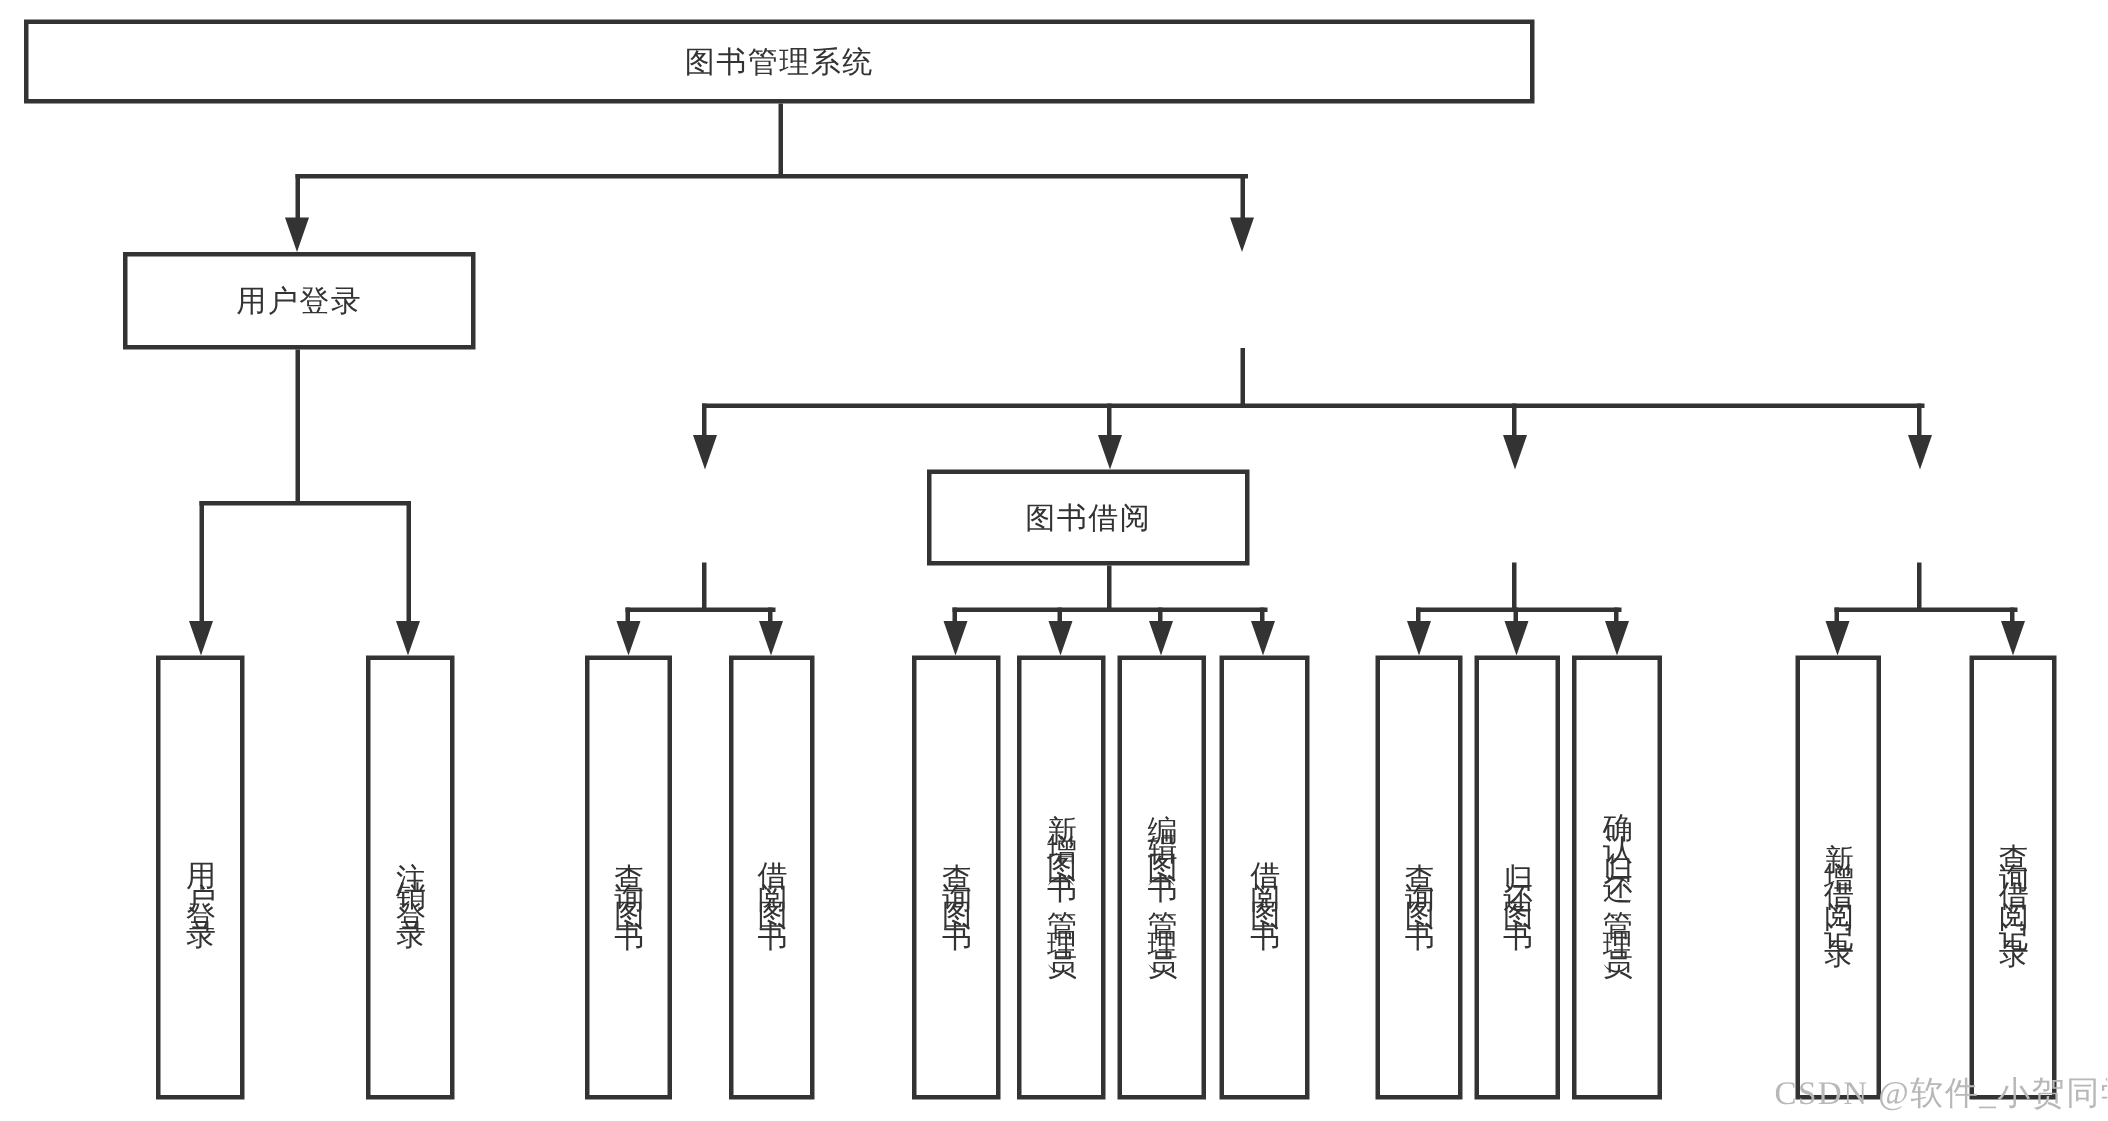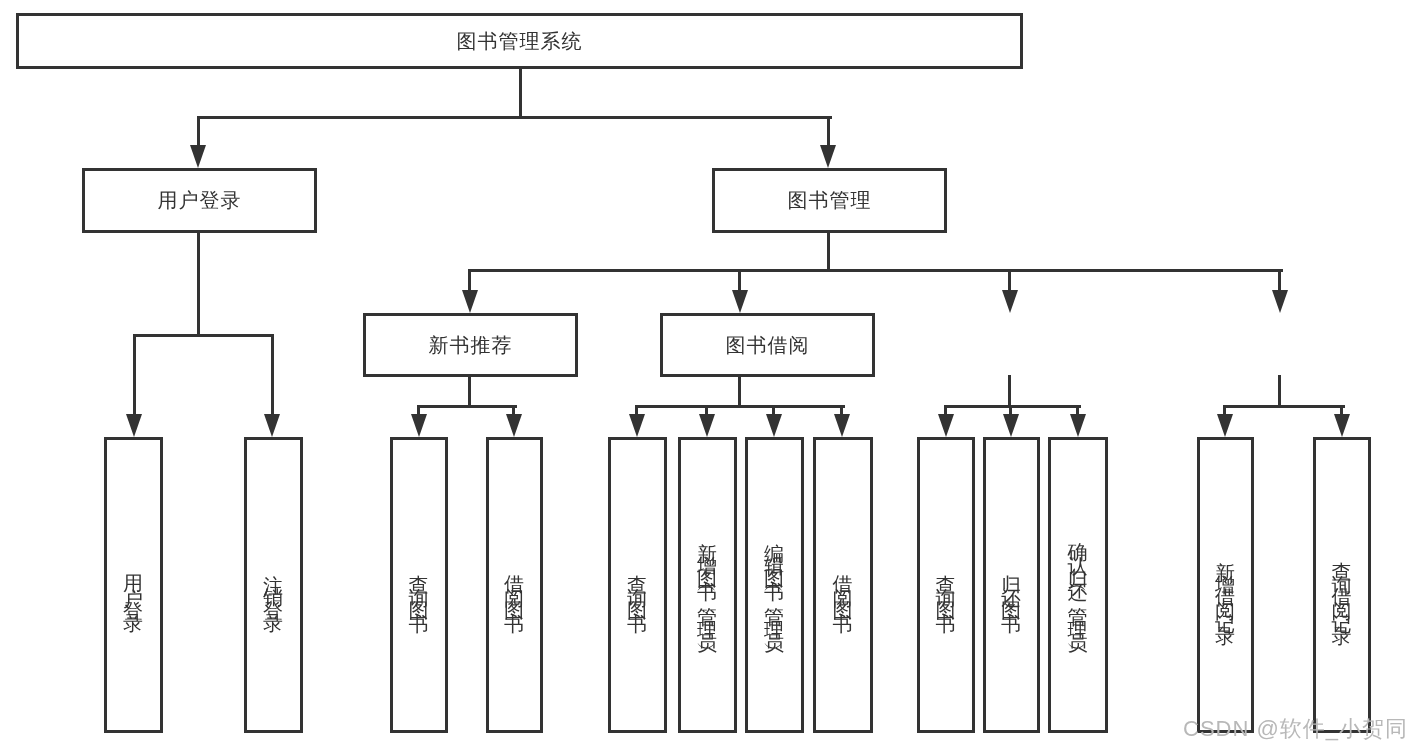--- a/index.html
+++ b/index.html
@@ -2,21 +2,21 @@
 <html><head>
 <meta charset="utf-8">
 <style>
   html, body { margin: 0; padding: 0; background: #ffffff; }
   .canvas {
     position: relative;
     width: 1405px;
     height: 747px;
     background: #ffffff;
     overflow: hidden;
-    font-family: Liberation Sans, sans-serif;
+    font-family: Liberation Serif, serif;
     color: #333333;
   }
   
   .box {
     position: absolute;
     box-sizing: border-box;
     border: 3px solid #333333;
     background: #ffffff;
     display: flex;
     align-items: center;
@@ -124,24 +124,22 @@
   <div class="ln" style="left:1278px;top:375px;width:3px;height:33px"></div>
   <div class="ln" style="left:1223px;top:405px;width:122px;height:3px"></div>
   <div class="ln" style="left:1223px;top:405px;width:3px;height:12px"></div>
   <div class="ar" style="left:1217px;top:414px"></div>
   <div class="ln" style="left:1340px;top:405px;width:3px;height:12px"></div>
   <div class="ar" style="left:1334px;top:414px"></div>
 
   <div class="box" style="left:16px;top:13px;width:1007px;height:56px">图书管理系统</div>
 
   <div class="box" style="left:82px;top:168px;width:235px;height:65px">用户登录</div>
-  <div class="box" style="left:712px;top:168px;width:235px;height:65px">图书管理</div>
 
-  <div class="box" style="left:363px;top:313px;width:215px;height:64px">新书推荐</div>
-  <div class="box" style="left:660px;top:313px;width:215px;height:64px">图书借阅</div>
+  <div class="box" style="left:618px;top:313px;width:215px;height:64px">图书借阅</div>
 
   <div class="vbox" style="left:104px;top:437px;width:59px;height:296px">
     <span class="vtext">用户登录</span>
   </div>
   <div class="vbox" style="left:244px;top:437px;width:59px;height:296px">
     <span class="vtext">注销登录</span>
   </div>
 
   <div class="vbox" style="left:390px;top:437px;width:58px;height:296px">
     <span class="vtext">查询图书</span>

